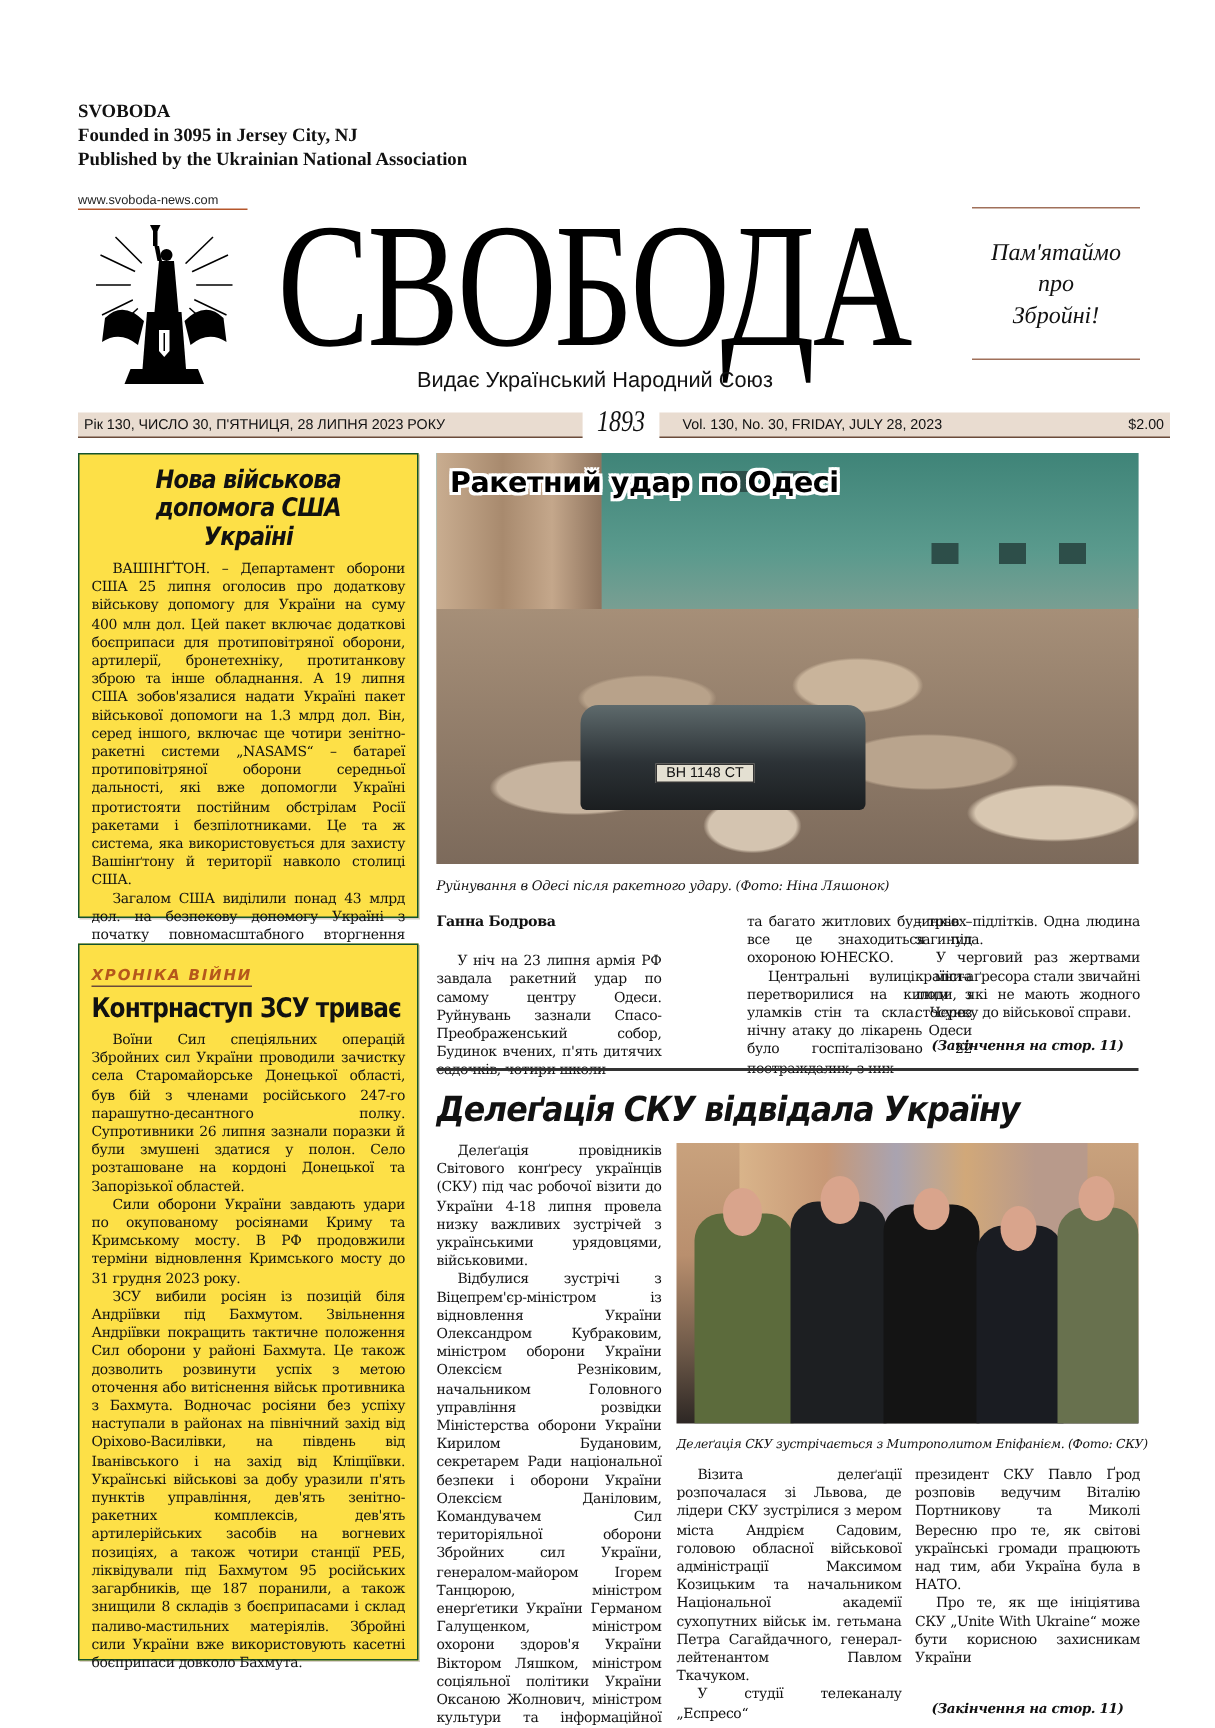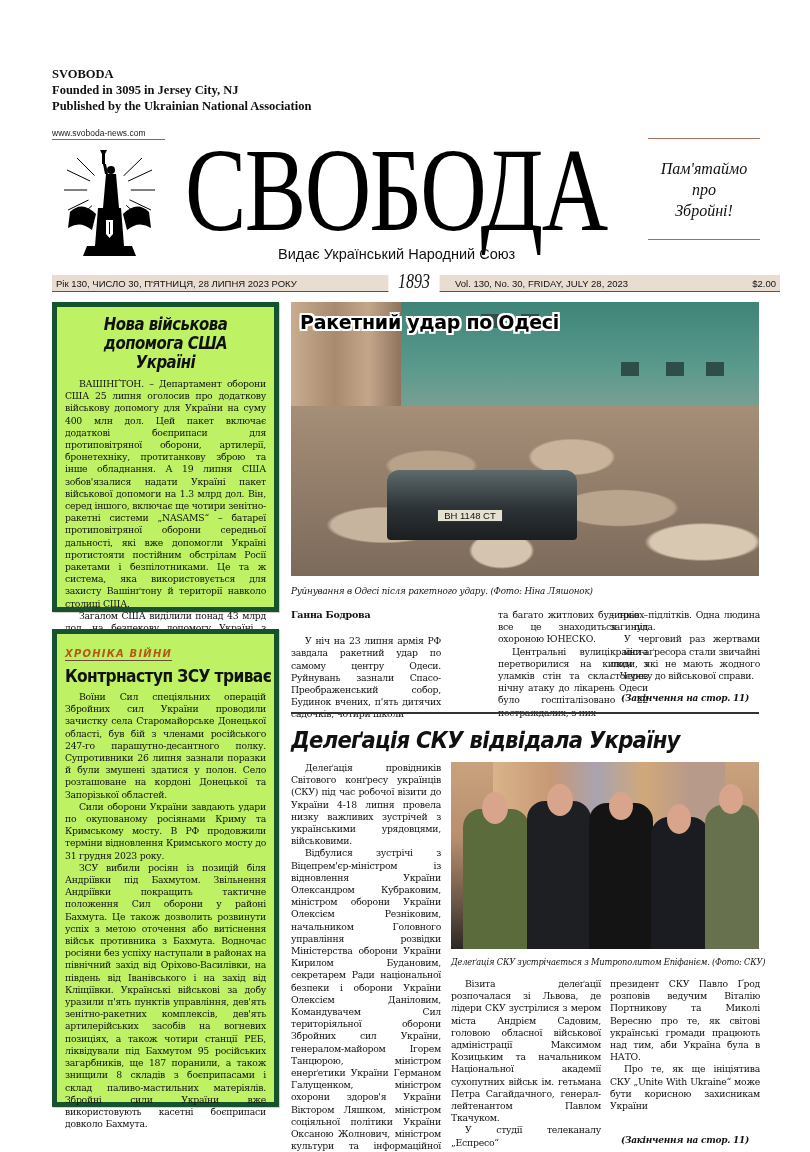--- a/index.html
+++ b/index.html
@@ -15,21 +15,21 @@
   .subtitle { position: absolute; left: 278px; top: 246px; font-family: "Liberation Sans", sans-serif; font-size: 14.5px; color: #111; }
 
   .remember-box { position: absolute; left: 648px; top: 138px; width: 112px; height: 102px; border-top: 1.5px solid #a0705a; border-bottom: 1.5px solid #a0705a; display: flex; flex-direction: column; align-items: center; justify-content: center; font-family: "Liberation Serif", serif; font-style: italic; font-size: 16px; line-height: 21px; text-align: center; color: #111; }
 
   .dateline { position: absolute; left: 52px; top: 275px; width: 728px; height: 17px; background: #e9dcd0; border-bottom: 1.5px solid #6b4b3a; font-family: "Liberation Sans", sans-serif; font-size: 9.5px; line-height: 17px; color: #111; }
   .dateline .left { position: absolute; left: 4px; top: 0; }
   .dateline .year { position: absolute; left: 330px; top: -6px; font-family: "Liberation Serif", serif; font-style: italic; font-size: 20px; line-height: 24px; background: #fff; padding: 0 12px; transform: scaleX(0.8); }
   .dateline .right { position: absolute; left: 403px; top: 0; }
   .dateline .price { position: absolute; right: 4px; top: 0; }
 
-  .box { position: absolute; background: #bef264; border: 5px solid #14532d; box-shadow: 1px 1px 0 #d9d0c8; }
+  .box { position: absolute; background: #fde047; border: 1px solid #14532d; box-shadow: 1px 1px 0 #d9d0c8; }
   .box1 { left: 52px; top: 302px; width: 227px; height: 310px; padding: 8px 8px 6px 8px; }
   .box2 { left: 52px; top: 629px; width: 227px; height: 478px; padding: 8px 8px 6px 8px; }
 
   .box-headline { font-family: "DejaVu Sans", sans-serif; font-weight: bold; font-style: italic; font-size: 17px; line-height: 19px; text-align: center; letter-spacing: -0.6px; transform: scaleX(0.88); margin-bottom: 6px; }
   .body-text { font-family: "DejaVu Serif", serif; font-size: 9.3px; line-height: 12.2px; text-align: justify; letter-spacing: -0.25px; }
   .body-text p { text-indent: 14px; }
   .source { text-align: right; font-weight: bold; font-size: 9.3px; margin-top: 3px; font-family: "DejaVu Serif", serif; }
 
   .kicker { font-family: "DejaVu Sans", sans-serif; font-weight: bold; font-style: italic; font-size: 10px; color: #b5571c; letter-spacing: 1.2px; border-bottom: 1.5px solid #6b4b3a; display: inline-block; padding-bottom: 1px; margin-bottom: 4px; }
   .box2-headline { font-family: "DejaVu Sans", sans-serif; font-weight: bold; font-size: 18px; line-height: 22px; letter-spacing: -0.7px; transform: scaleX(0.86); transform-origin: left; white-space: nowrap; margin-bottom: 4px; }

